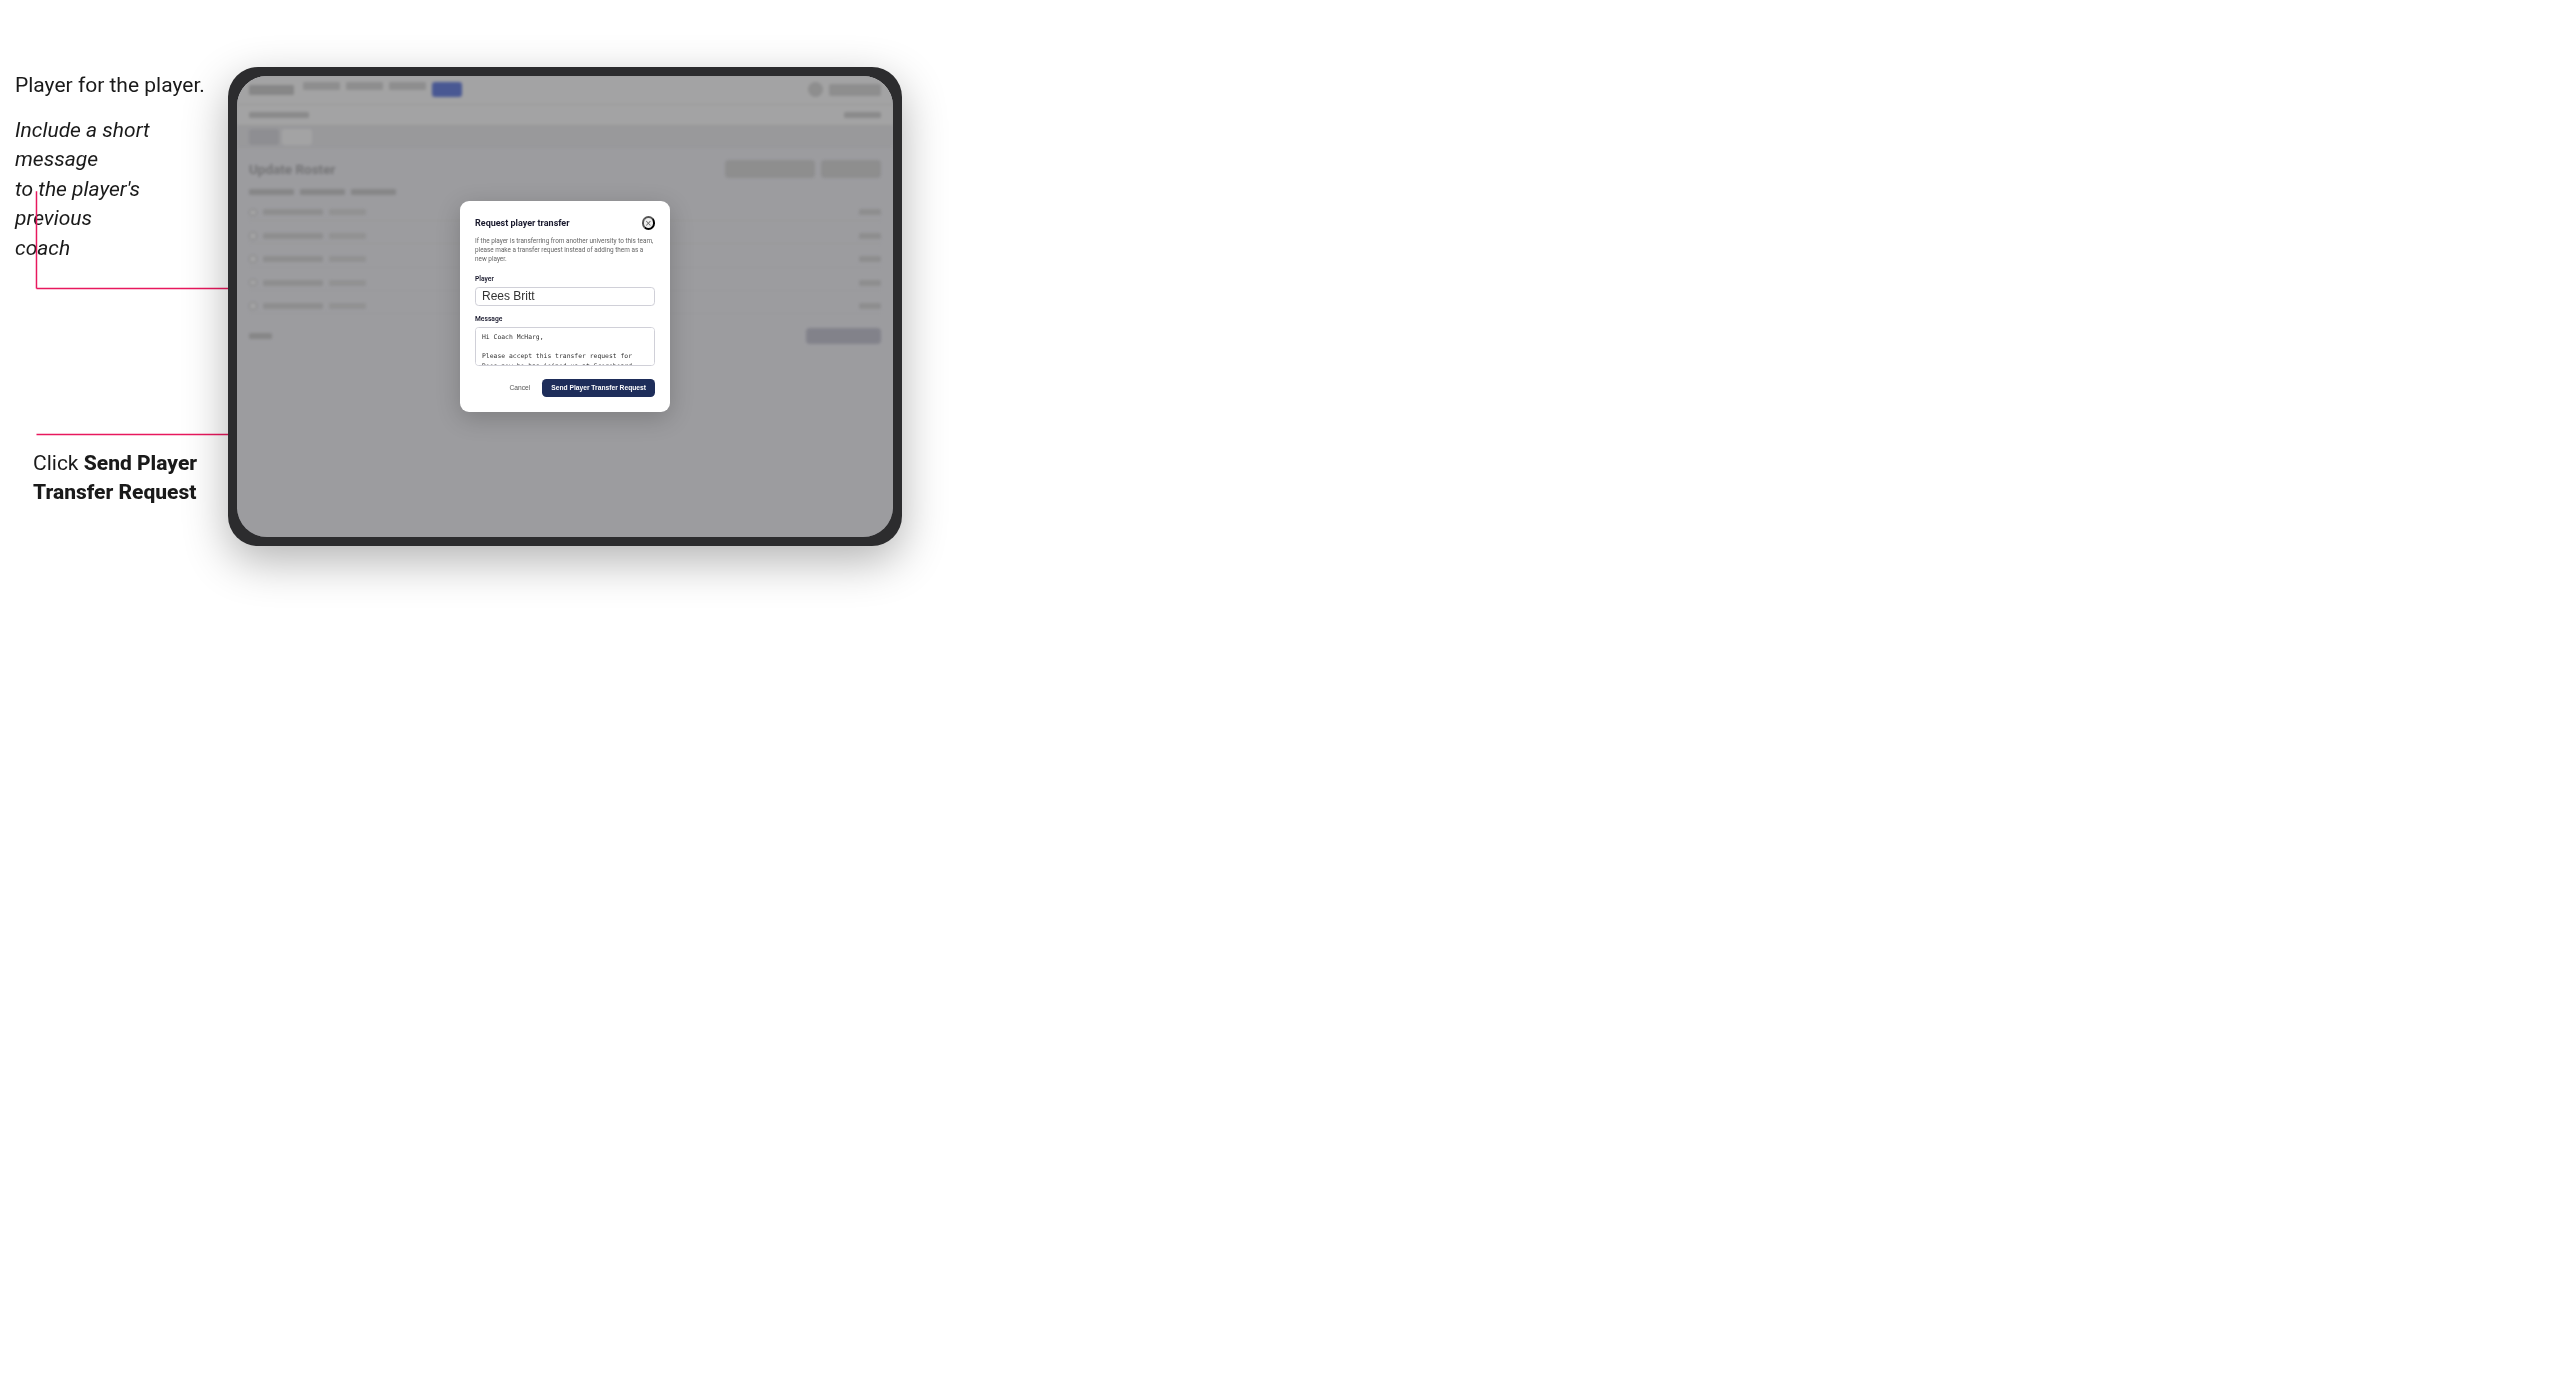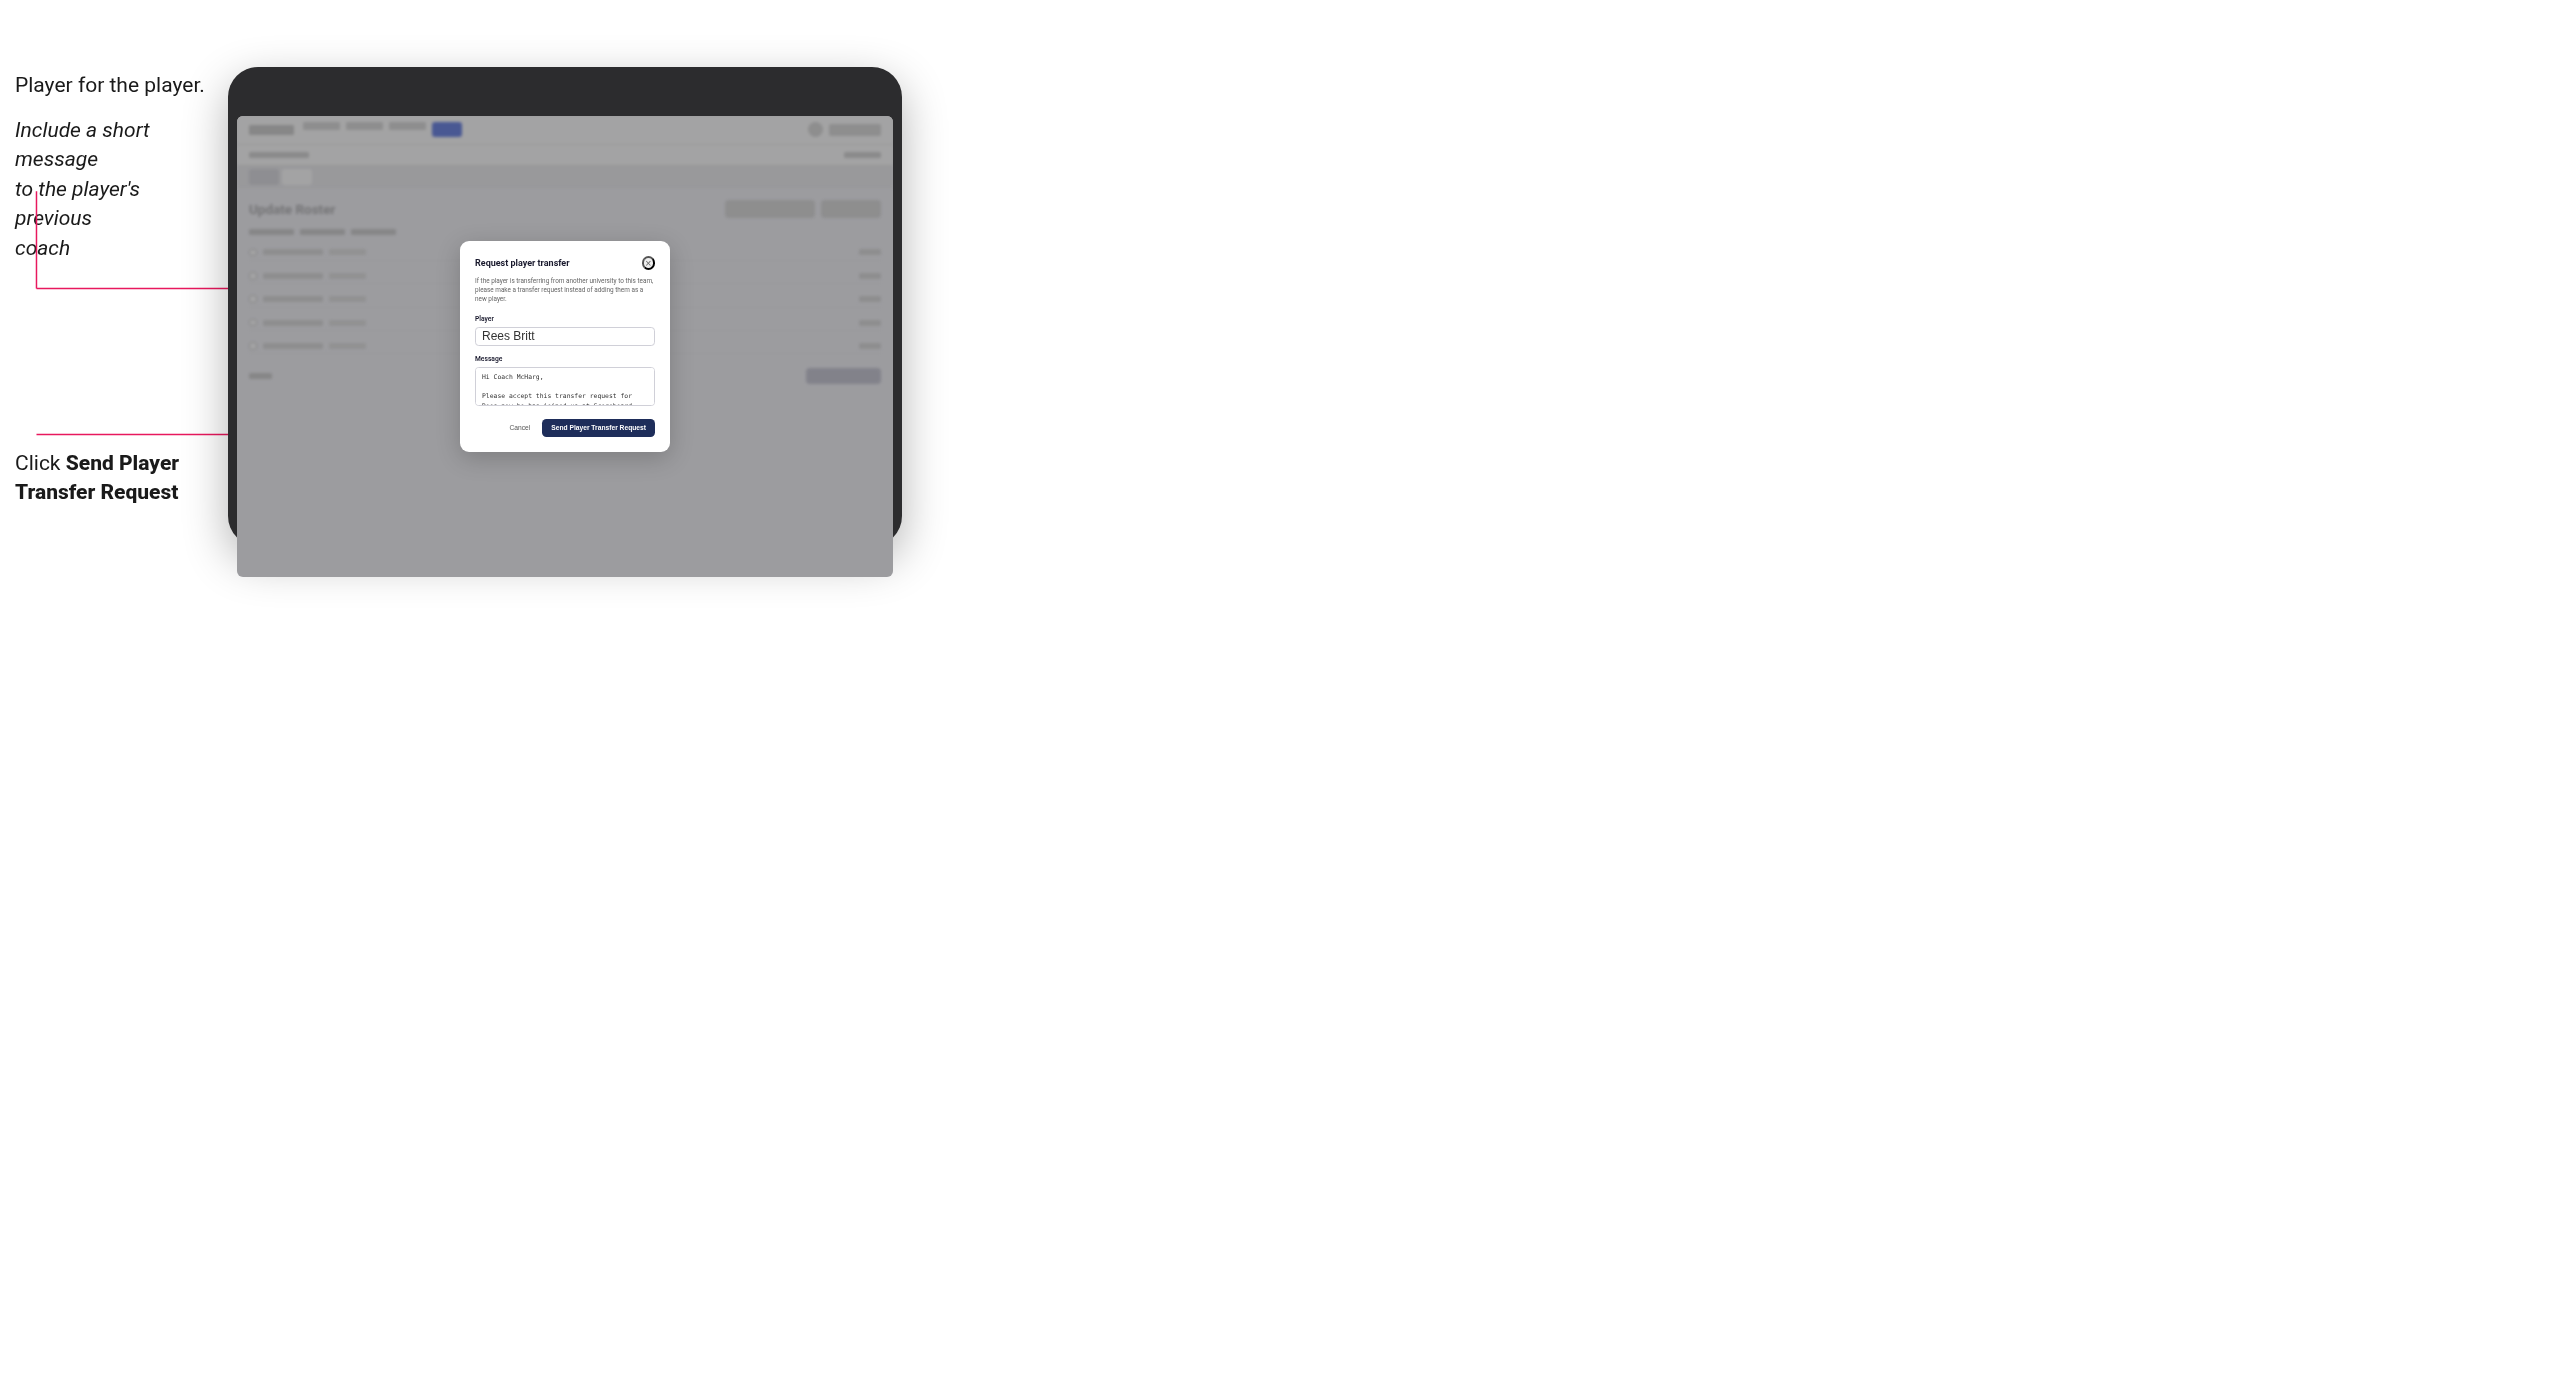--- a/index.html
+++ b/index.html
@@ -30,21 +30,21 @@
       font-size: 21px;
       color: #1a1a1a;
       font-weight: 400;
       line-height: 1.4;
       width: 195px;
     }
 
     .annotation-click {
       position: absolute;
       top: 449px;
-      left: 15px;
+      left: 33px;
       font-size: 21px;
       color: #1a1a1a;
       font-weight: 400;
       line-height: 1.4;
       width: 210px;
     }
 
     .annotation-click strong {
       font-weight: 800;
     }
@@ -59,24 +59,23 @@
       background: #2c2c2e;
       border-radius: 30px;
       box-shadow: 0 15px 45px rgba(0,0,0,0.3);
       padding: 9px;
     }
 
     .tablet-screen {
       width: 100%;
       height: 100%;
       background: #f0f0f5;
-      border-radius: 6px;
+      border-radius: 30px;
       overflow: hidden;
       position: relative;
-      margin-top: 40px;
     }
 
     
     .app-background {
       position: absolute;
       top: 0;
       left: 0;
       right: 0;
       bottom: 0;
       filter: blur(1.5px);

